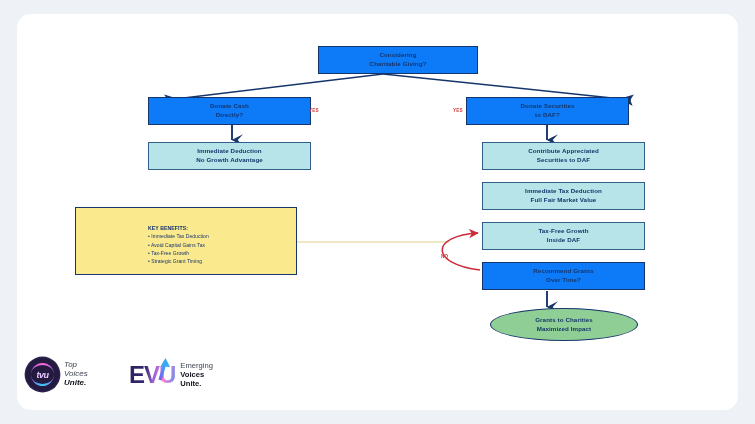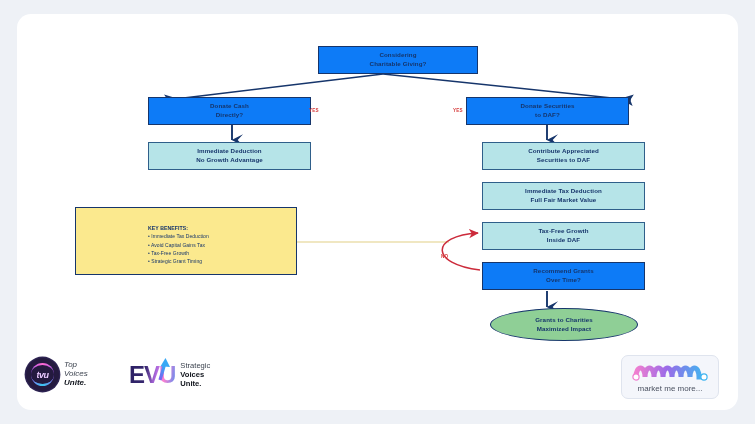--- a/index.html
+++ b/index.html
@@ -238,37 +238,20 @@
           <linearGradient id="ag" x1="0" y1="1" x2="0.4" y2="0">
             <stop offset="0" stop-color="#7d5cf0"></stop>
               <stop offset="1" stop-color="#38a8f5"></stop>
           </linearGradient>
         </defs>
         <path d="M4,24 L9,7" stroke="url(#ag)" stroke-width="3.2" fill="none"></path>
         <path d="M9.5,2 L14,11 L4.6,10.2 Z" fill="#38a8f5"></path>
       </svg>
     </div>
     <div class="evu-txt">
-      <div>Strategic</div>
+      <div>Emerging</div>
       <b>Voices</b><br>
       <b>Unite.</b>
     </div>
   </div>
 
-  <div class="logo" style="left:604px;top:341px;">
-    <div class="mmm-card">
-      <svg width="78" height="22">
-        <defs>
-          <linearGradient id="mg" x1="0" y1="0" x2="1" y2="0">
-            <stop offset="0" stop-color="#f07fd0"></stop>
-              <stop offset="0.45" stop-color="#9b6ae8"></stop>
-            <stop offset="1" stop-color="#3fb5f0"></stop>
-          </linearGradient>
-        </defs>
-        <path d="M5,16 C5,4 14,4 14,16 C14,4 23,4 23,16 C23,4 32,4 32,16 C32,4 41,4 41,16 C41,4 50,4 50,16 C50,4 59,4 59,16 C59,4 68,4 68,16 L73,16" stroke="url(#mg)" stroke-width="5" fill="none" stroke-linecap="round"></path>
-        <circle cx="5" cy="16" r="3.1" fill="#ffffff" stroke="#f07fd0" stroke-width="1.2"></circle>
-        <circle cx="73" cy="16" r="3.1" fill="#ffffff" stroke="#3fb5f0" stroke-width="1.2"></circle>
-      </svg>
-      <div class="mmm-txt">market me more...</div>
-    </div>
-  </div>
 
 </div>
 
 </body></html>

